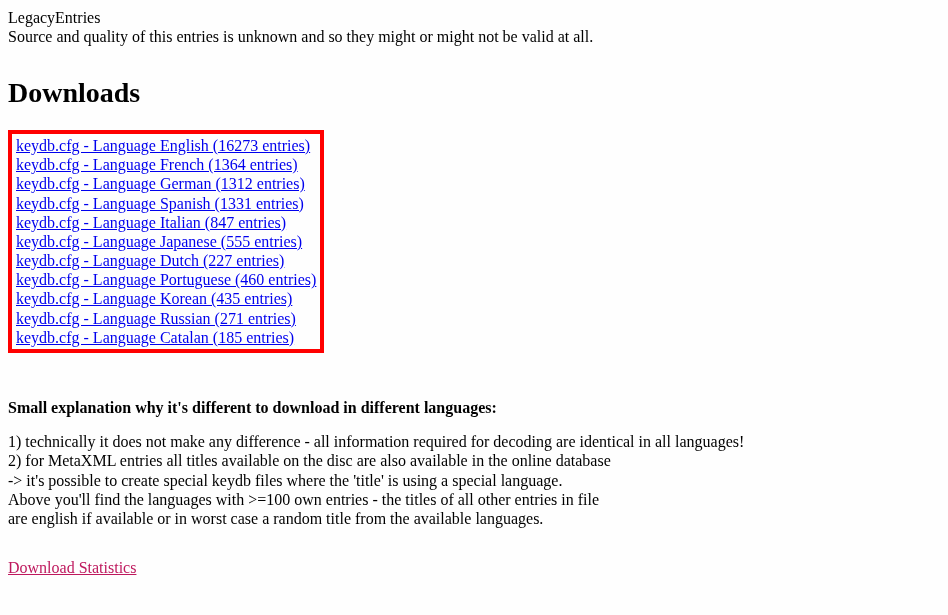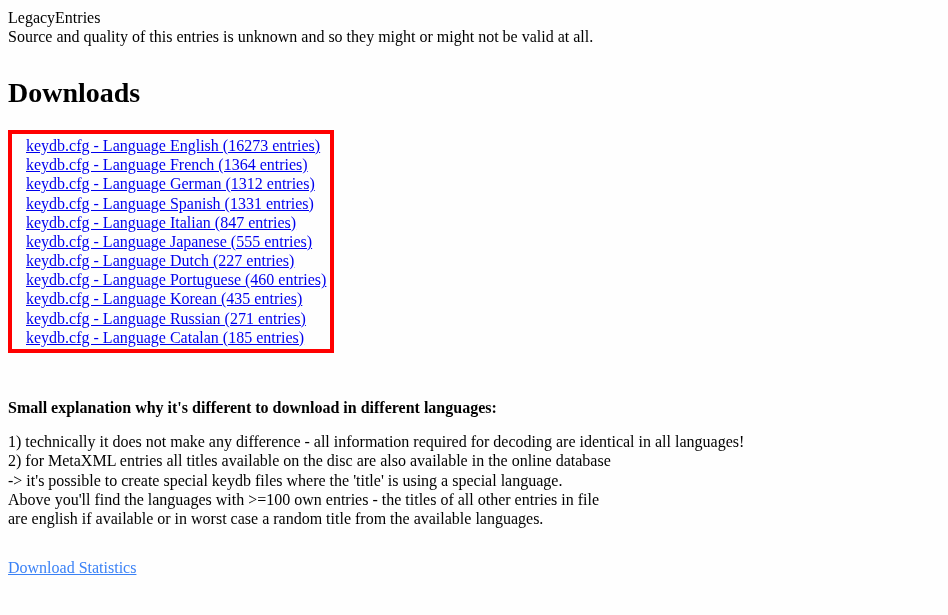--- a/index.html
+++ b/index.html
@@ -22,33 +22,32 @@
       border: 4px solid #ff0000;
       display: inline-block;
       padding: 2px 4px;
       margin-bottom: 25px;
     }
     .download-link {
       color: #0000ee;
       text-decoration: underline;
       display: block;
       line-height: 1.2;
-      margin-left: 10px;
     }
     h3 {
       font-size: 16px;
       font-weight: bold;
       margin: 20px 0 15px 0;
     }
     .explanation {
       line-height: 1.2;
       margin-bottom: 30px;
     }
     .stats-link {
-      color: #3b82f6;
+      color: #be185d;
       text-decoration: underline;
     }
   </style>
 </head>
 <body>
 
 
 
 <div class="header-text">
   <div>LegacyEntries</div>

